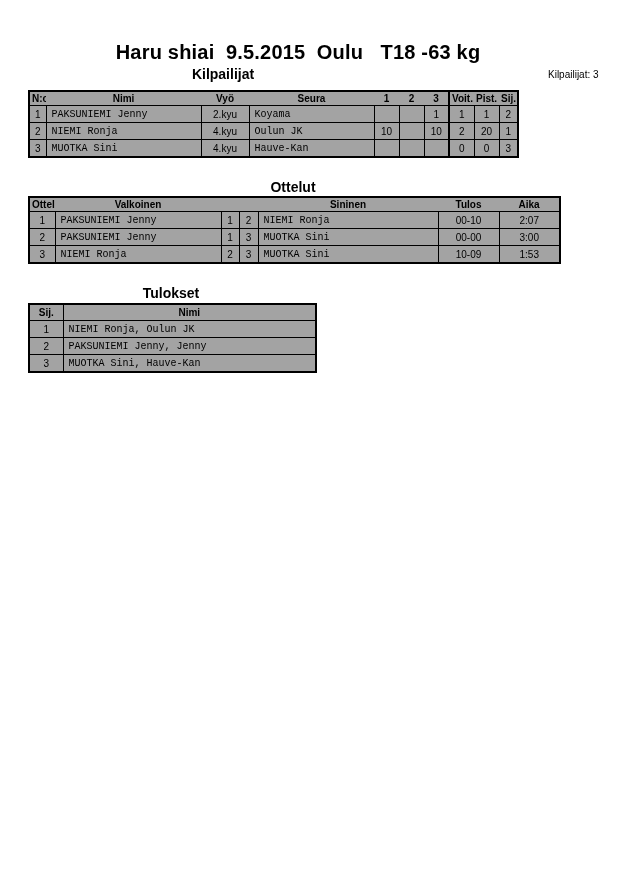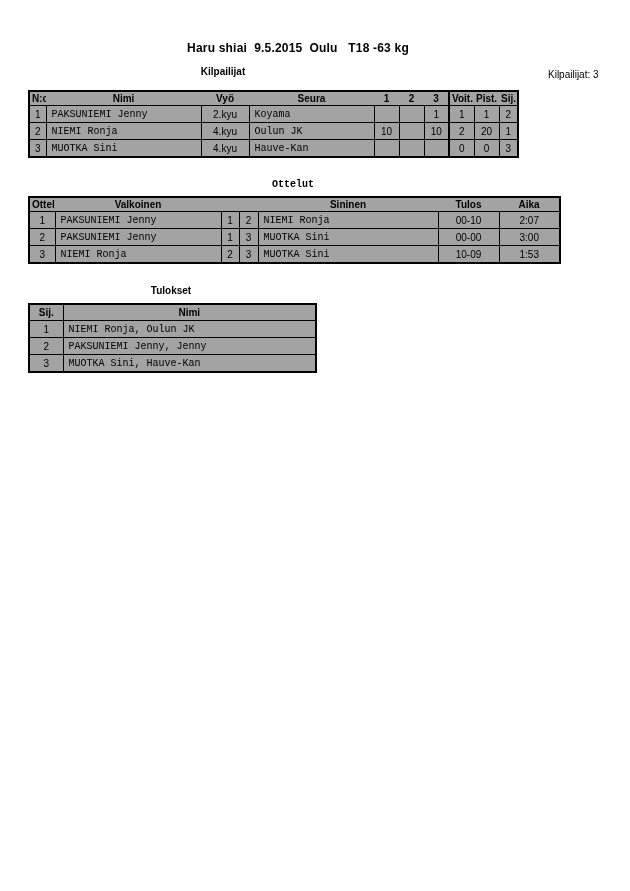--- a/index.html
+++ b/index.html
@@ -15,34 +15,34 @@
     height: 891px;
     background: #ffffff;
     overflow: hidden;
   }
   .page-title {
     position: absolute;
     top: 41px;
     left: 0;
     width: 596px;
     text-align: center;
-    font-size: 12px;
+    font-size: 20px;
     font-weight: bold;
     white-space: pre;
     letter-spacing: 0.2px;
   }
   .section-label {
     position: absolute;
     text-align: center;
-    font-size: 10px;
+    font-size: 14px;
     font-weight: bold;
     white-space: pre;
   }
   #label-kilpailijat { top: 66px; left: 0; width: 446px; }
-  #label-ottelut    { top: 179px; left: 0; width: 586px; font-family: Liberation Mono, monospace; }
+  #label-ottelut    { top: 179px; left: 0; width: 586px; }
   #label-tulokset   { top: 285px; left: 0; width: 342px; }
   .count-label {
     position: absolute;
     top: 69px;
     left: 548px;
     font-size: 10px;
     white-space: nowrap;
   }
   table.doc-table {
     position: absolute;

